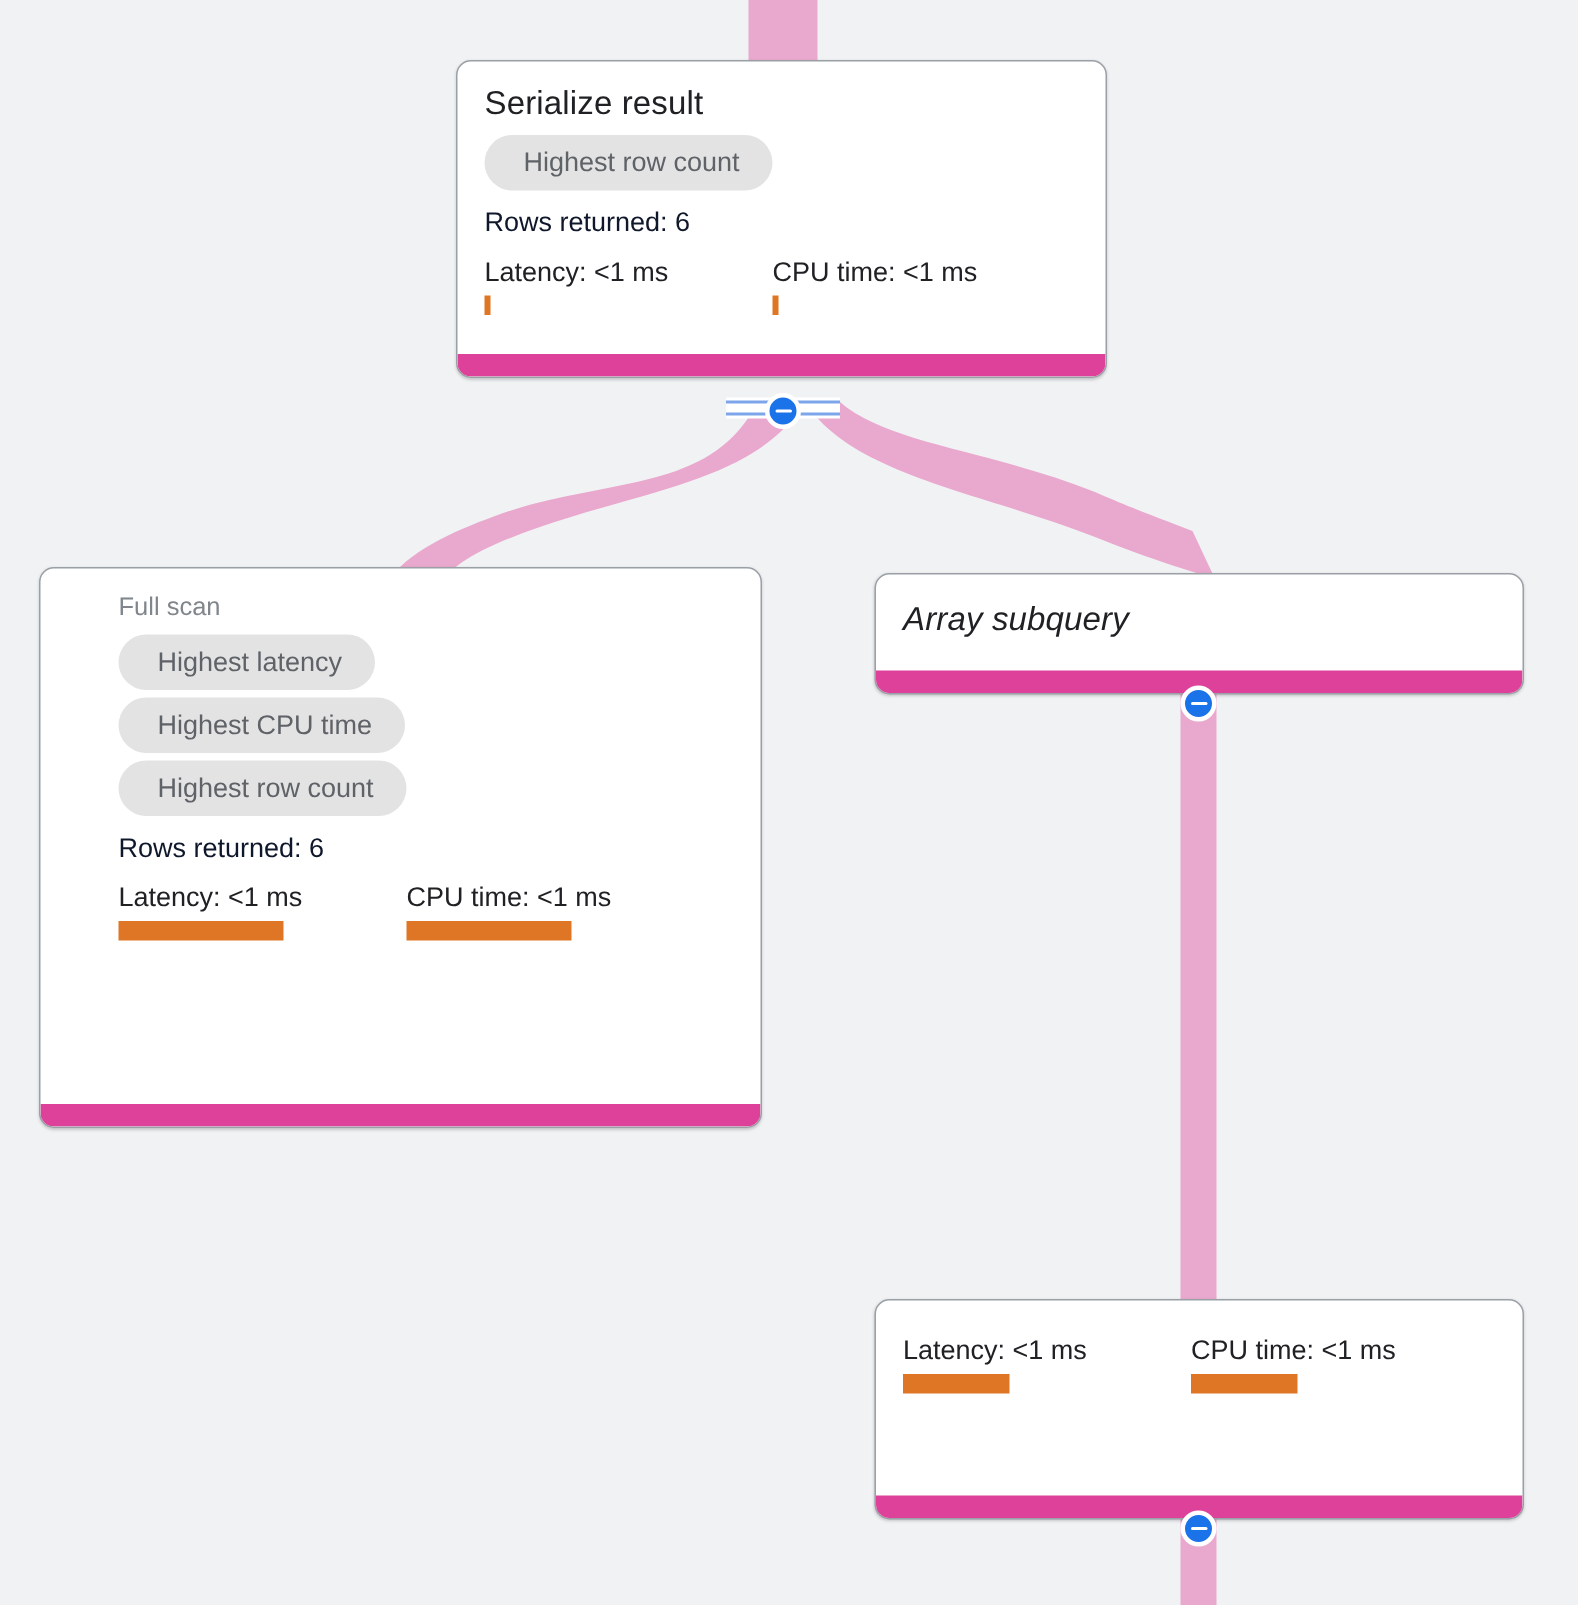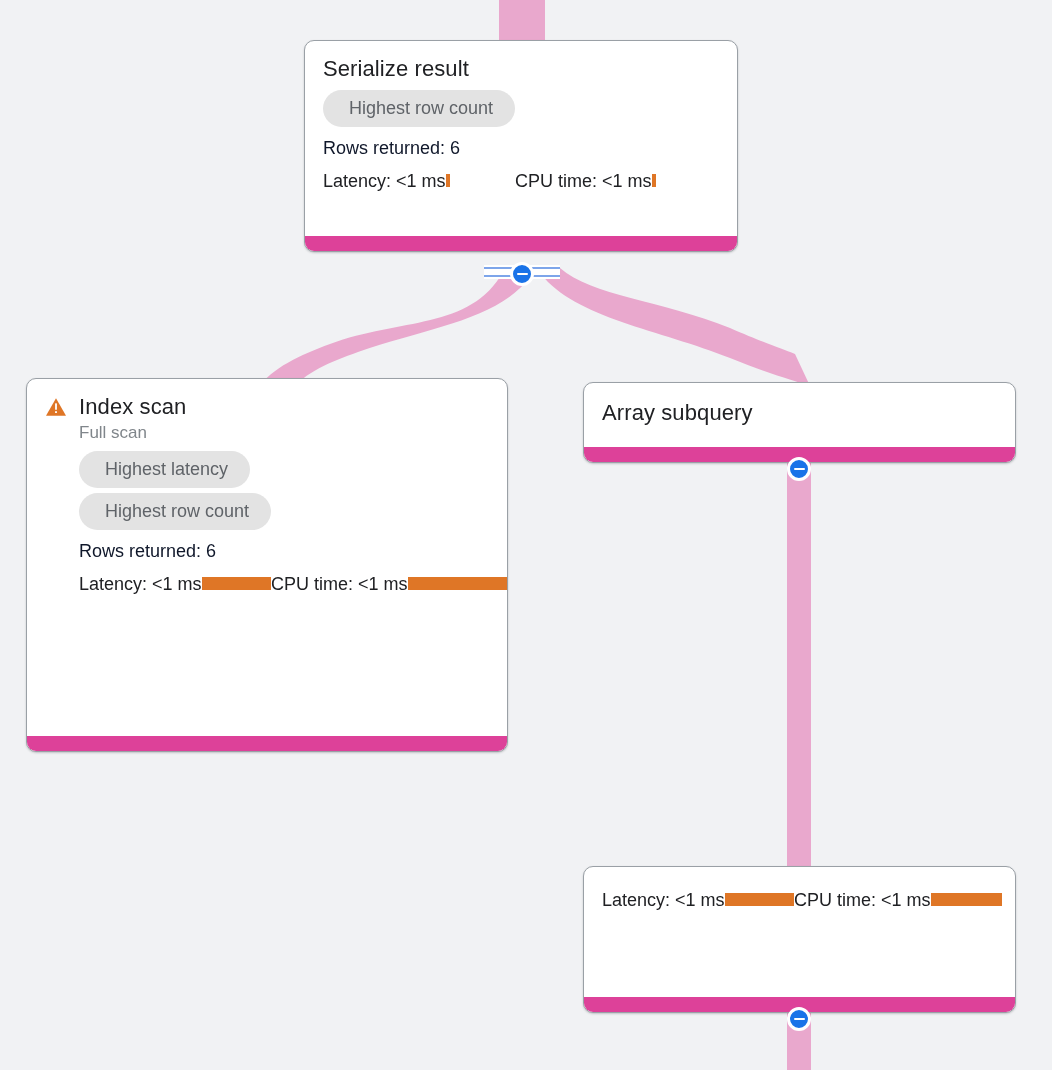--- a/index.html
+++ b/index.html
@@ -99,21 +99,21 @@
     line-height: 24px;
     color: #0f172a;
     margin-top: 4px;
   }
   .metrics {
     display: flex;
     margin-top: 10px;
   }
   .metric {
     display: flex;
-    flex-direction: row;
+    flex-direction: column;
   }
   .metric-label {
     font-size: 18px;
     line-height: 23px;
     color: #202124;
     white-space: nowrap;
   }
   .metric-bar {
     height: 13px;
     background: #df7626;
@@ -211,52 +211,45 @@
 
   <div class="toggle-rails" style="left:484px; top:263px; width:76px; height:20px;">
     <span class="rail-bg" style="left:0; top:2px; width:76px; height:14px;"></span>
     <span class="rail" style="left:0; top:4px; width:76px;"></span>
     <span class="rail" style="left:0; top:12px; width:76px;"></span>
   </div>
   <div class="toggle" style="left:510px; top:262px;"></div>
 
   <div class="node" style="left:26px; top:378px; width:482px; height:374px;">
     <div class="node-body">
-      <div class="title-row">
-        <svg class="warn-icon" viewBox="0 0 24 22">
-          <path d="M12 1.5 L23 20.5 L1 20.5 Z" fill="#df7626"></path>
-          <rect x="11" y="7" width="2" height="7" fill="#ffffff"></rect>
-          <rect x="11" y="15.6" width="2" height="2" fill="#ffffff"></rect>
-        </svg>
-        <div class="node-title">Index scan</div>
-      </div>
       <div class="indented">
         <div class="node-sub-dim">Full scan</div>
         <div class="chips">
           <div><span class="chip">Highest latency</span></div>
+          <div><span class="chip">Highest CPU time</span></div>
           <div><span class="chip">Highest row count</span></div>
         </div>
         <div class="rows-returned">Rows returned: 6</div>
         <div class="metrics">
           <div class="metric" style="width:192px;">
             <span class="metric-label">Latency: &lt;1 ms</span>
             <span class="metric-bar" style="width:110px;"></span>
           </div>
           <div class="metric">
             <span class="metric-label">CPU time: &lt;1 ms</span>
             <span class="metric-bar" style="width:110px;"></span>
           </div>
         </div>
       </div>
     </div>
     <div class="node-footer"></div>
   </div>
 
   <div class="node" style="left:583px; top:382px; width:433px; height:81px;">
-    <div class="node-body" style="padding-top:16px;">
+    <div class="node-body" style="padding-top:16px;font-style:italic;">
       <div class="title-row">
         <div class="node-title">Array subquery</div>
       </div>
     </div>
     <div class="node-footer"></div>
   </div>
   <div class="toggle" style="left:787px; top:457px;"></div>
 
   <div class="node" style="left:583px; top:866px; width:433px; height:147px;">
     <div class="node-body" style="padding-top:16px;">

